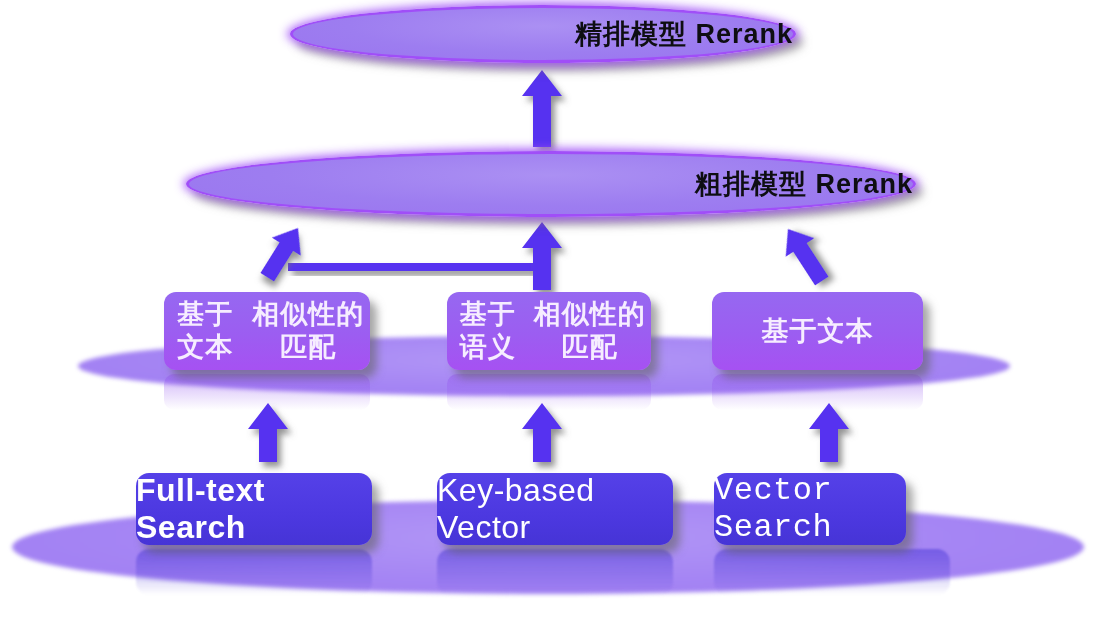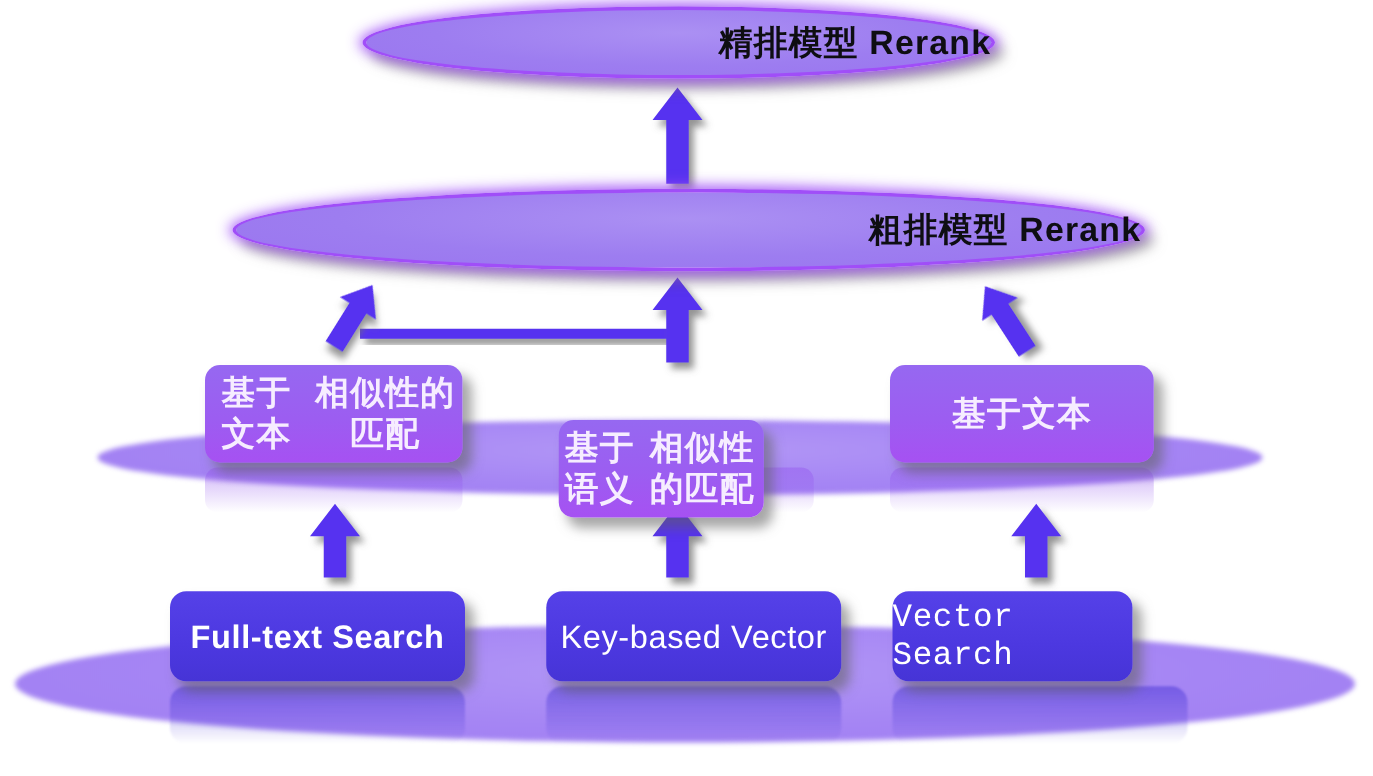--- a/index.html
+++ b/index.html
@@ -36,37 +36,37 @@
   
   .match-box{
     top:292px;height:78px;border-radius:12px;z-index:4;
     background:linear-gradient(180deg,#9668f1 0%, #9c5df1 55%, #a651f2 100%);
     box-shadow:7px 8px 9px rgba(95,95,95,0.55);
     display:flex;flex-direction:row;align-items:center;justify-content:center;
     color:#f6edff;font-weight:700;font-size:27px;line-height:33px;letter-spacing:1px;
     text-align:center;
   }
   #match-box-text{left:164px;width:206px;}
-  #match-box-semantic{left:447px;width:164px;margin-top:44px;}
+  #match-box-semantic{left:447px;width:204px;}
   #match-box-business{left:712px;width:211px;}
   .match-reflection{
     top:374px;height:36px;border-radius:10px;z-index:2;
     background:linear-gradient(180deg, rgba(148,86,238,0.45) 0%, rgba(148,86,238,0.0) 100%);
   }
   #match-ref-1{left:164px;width:206px;}
   #match-ref-2{left:447px;width:204px;}
   #match-ref-3{left:712px;width:211px;}
 
   
   .search-box{
     top:473px;height:72px;border-radius:13px;z-index:4;
     background:linear-gradient(180deg,#5541e8 0%, #4c38e0 60%, #4634d6 100%);
     box-shadow:7px 8px 9px rgba(95,95,95,0.55);
     display:flex;align-items:center;justify-content:center;
-    color:#ffffff;font-size:26px;letter-spacing:0.5px;
+    color:#ffffff;font-size:32px;letter-spacing:0.5px;
   }
   #search-box-fulltext{left:136px;width:236px;font-weight:700;}
   #search-box-keybased{left:437px;width:236px;font-weight:500;}
   #search-box-vector{left:714px;width:192px;font-weight:500;font-family:Liberation Mono, monospace;}
   .search-reflection{
     top:549px;height:46px;border-radius:13px;z-index:2;
     background:linear-gradient(180deg, rgba(70,52,214,0.5) 0%, rgba(70,52,214,0.0) 100%);
     filter:blur(1px);
   }
   #search-ref-1{left:136px;width:236px;}

